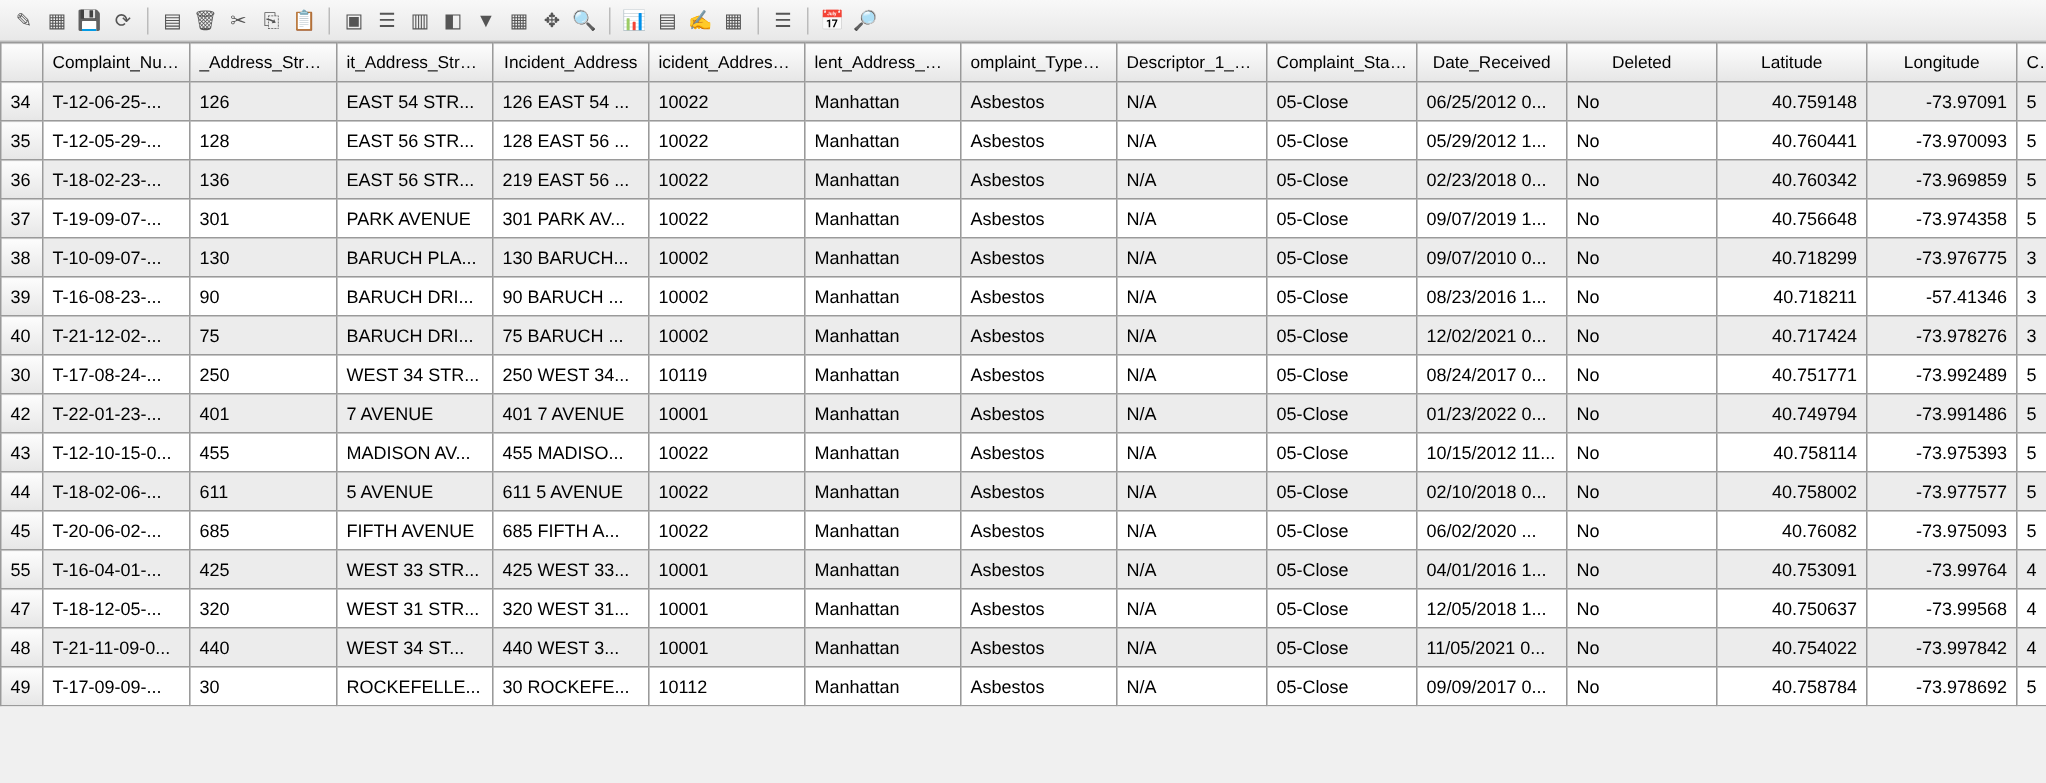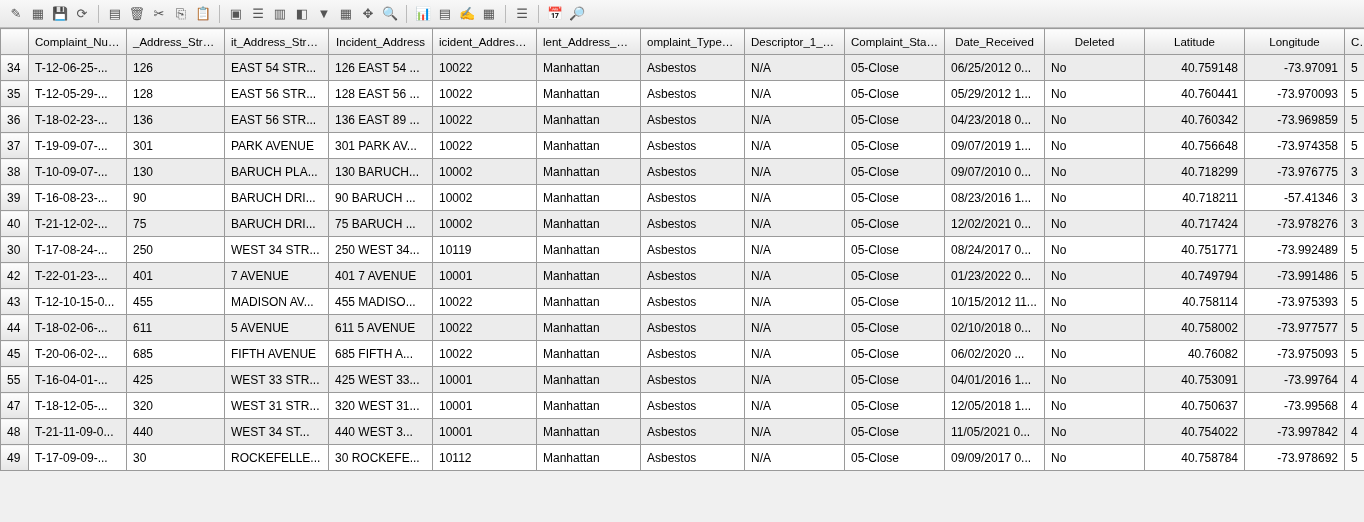--- a/index.html
+++ b/index.html
@@ -196,27 +196,27 @@
           <td>No</td>
           <td class="num">40.760441</td>
           <td class="num">-73.970093</td>
           <td>5</td>
         </tr>
         <tr class="even">
           <td class="rownum">36</td>
           <td>T-18-02-23-...</td>
           <td>136</td>
           <td>EAST 56 STR...</td>
-          <td>136 EAST 89 ...</td>
-          <td>10022</td>
-          <td>Manhattan</td>
-          <td>Asbestos</td>
-          <td>N/A</td>
-          <td>05-Close</td>
-          <td>04/23/2018 0...</td>
+          <td>219 EAST 56 ...</td>
+          <td>10022</td>
+          <td>Manhattan</td>
+          <td>Asbestos</td>
+          <td>N/A</td>
+          <td>05-Close</td>
+          <td>02/23/2018 0...</td>
           <td>No</td>
           <td class="num">40.760342</td>
           <td class="num">-73.969859</td>
           <td>5</td>
         </tr>
         <tr class="odd">
           <td class="rownum">37</td>
           <td>T-19-09-07-...</td>
           <td>301</td>
           <td>PARK AVENUE</td>

